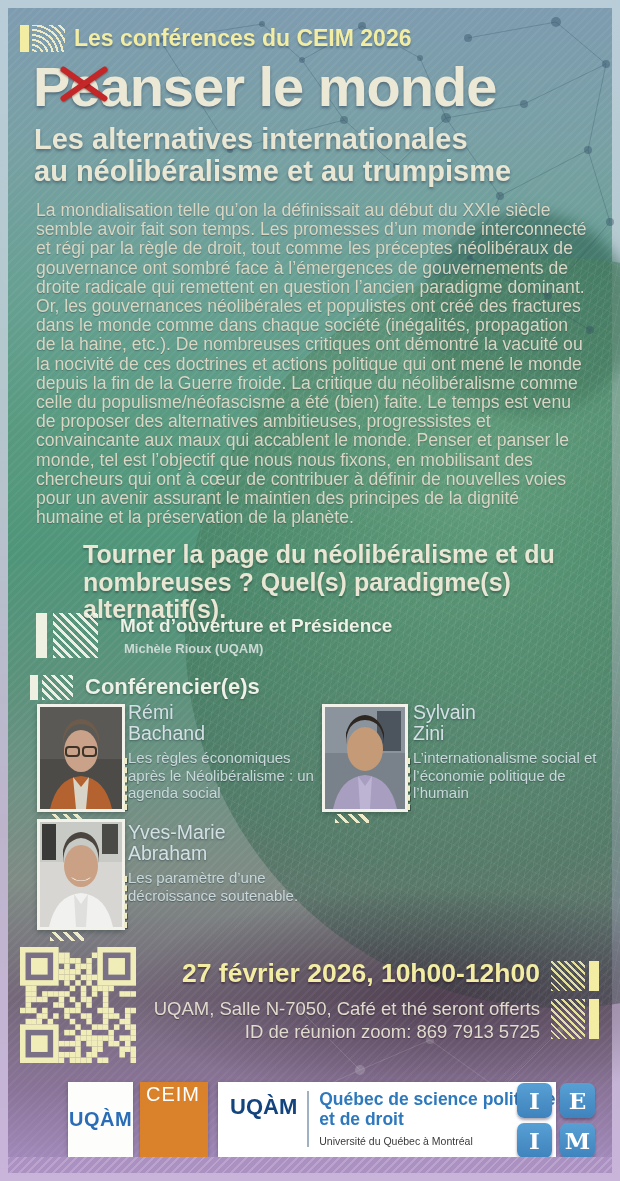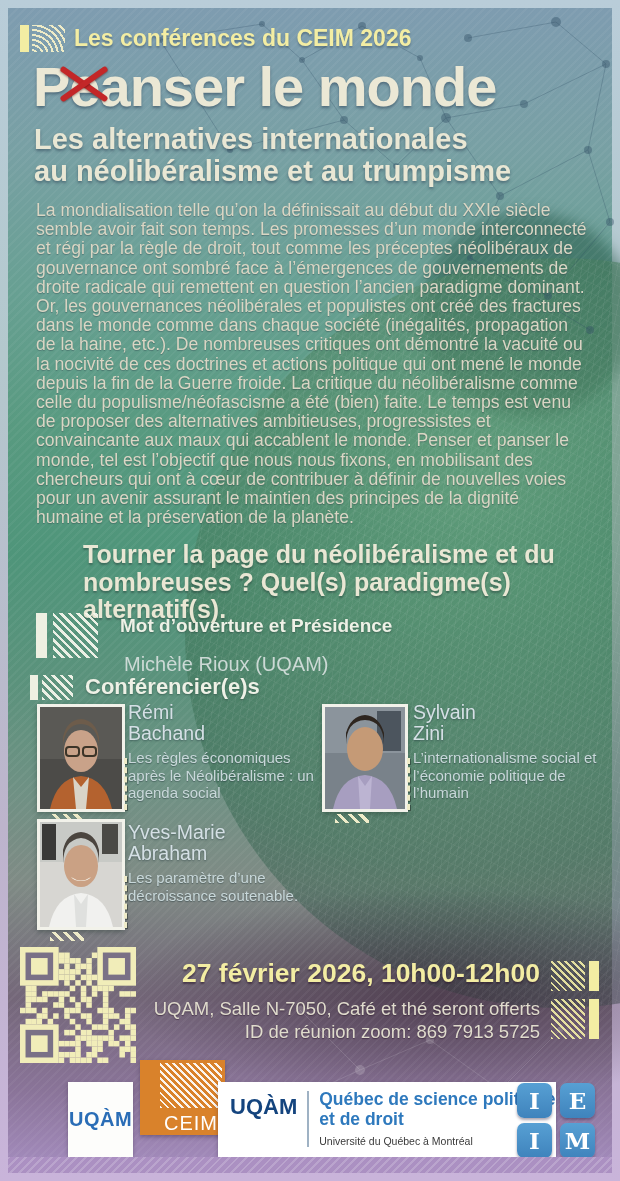--- a/index.html
+++ b/index.html
@@ -48,21 +48,21 @@
   .question{position:absolute;left:35px;top:541px;font-size:25px;line-height:27.5px;font-weight:bold;
     color:#e9e7d4;text-shadow:0 2px 2px rgba(30,55,50,.45);margin-left:48px;}
 
   
   .section{position:absolute;display:flex;align-items:flex-start;}
   .sec-hatch{background:repeating-linear-gradient(45deg,rgba(248,248,238,.92) 0 2.5px,transparent 2.5px 6px);}
   .opening{left:36px;top:613px;}
   .opening .bar{width:11px;height:45px;background:#eef0e2;margin-right:6px;}
   .opening .sec-hatch{width:45px;height:45px;margin-right:22px;}
   .opening-text .h{font-size:19px;font-weight:bold;color:#eef1e6;text-shadow:0 1px 2px rgba(30,55,50,.5);margin-top:2px;}
-  .opening-text .p{font-size:20px;color:#ccd9d5;margin-top:16px;margin-left:4px;}
+  .opening-text .p{font-size:13px;color:#ccd9d5;margin-top:4px;margin-left:4px;font-weight:bold;}
   .confs{left:30px;top:674px;align-items:center;}
   .confs .bar{width:8px;height:25px;background:#eef0e2;margin-right:4px;}
   .confs .sec-hatch{width:31px;height:25px;margin-right:12px;}
   .confs .h{font-size:22px;font-weight:bold;color:#eef1e6;text-shadow:0 1px 2px rgba(30,55,50,.5);}
 
   
   .photo{position:absolute;border:3px solid #f2f2ea;box-shadow:0 2px 5px rgba(20,40,35,.35);}
   .photo svg{display:block;}
   .deco-v{position:absolute;border-left:3px dashed #efecc9;filter:drop-shadow(1px 1px 0 rgba(30,40,35,.5));}
   .deco-h{position:absolute;width:34px;height:9px;
@@ -81,21 +81,21 @@
   .ev1 .ev-hatch{width:34px;height:30px;}
   .ev1 .bar{width:10px;height:30px;}
   .ev2{left:551px;top:999px;}
   .ev2 .ev-hatch{width:34px;height:40px;}
   .ev2 .bar{width:10px;height:40px;}
 
   
   .lg{position:absolute;box-shadow:0 2px 4px rgba(40,25,55,.35);margin-left:48px;}
   .lg-uqam{left:20px;top:1082px;width:65px;height:75px;background:#fdfdfb;display:flex;align-items:center;justify-content:center;}
   .lg-uqam span{color:#2a6db6;font-weight:bold;font-size:20px;letter-spacing:.5px;}
-  .lg-ceim{left:92px;top:1060px;width:68px;height:75px;background:#d9822b;display:flex;flex-direction:column;padding-left:17px;}
+  .lg-ceim{left:92px;top:1082px;width:68px;height:75px;background:#d9822b;display:flex;flex-direction:row;}
   .ceim-pat{height:48px;margin:3px;background:
      repeating-linear-gradient(45deg,rgba(255,255,255,.92) 0 2px,transparent 2px 5px);}
   .lg-ceim span{color:#fff;font-size:20px;letter-spacing:1px;text-align:center;line-height:24px;font-weight:normal;}
   .lg-fac{left:170px;top:1082px;width:338px;height:75px;background:#fff;display:flex;align-items:flex-start;padding:0;}
   .fac-uqam{color:#14447e;font-weight:bold;font-size:22px;margin:12px 10px 0 12px;}
   .fac-div{width:2px;height:56px;background:#9fb2c4;margin-top:9px;}
   .fac-col{margin:8px 0 0 10px;}
   .fac-col .l{color:#2e79bd;font-weight:bold;font-size:17.5px;line-height:19.5px;}
   .fac-col .s{color:#3a3a3a;font-size:10.5px;margin-top:6px;}
   .ieim{position:absolute;left:517px;top:1083px;width:84px;display:grid;grid-template-columns:35px 35px;grid-auto-rows:35px;column-gap:8px;row-gap:5px;}

